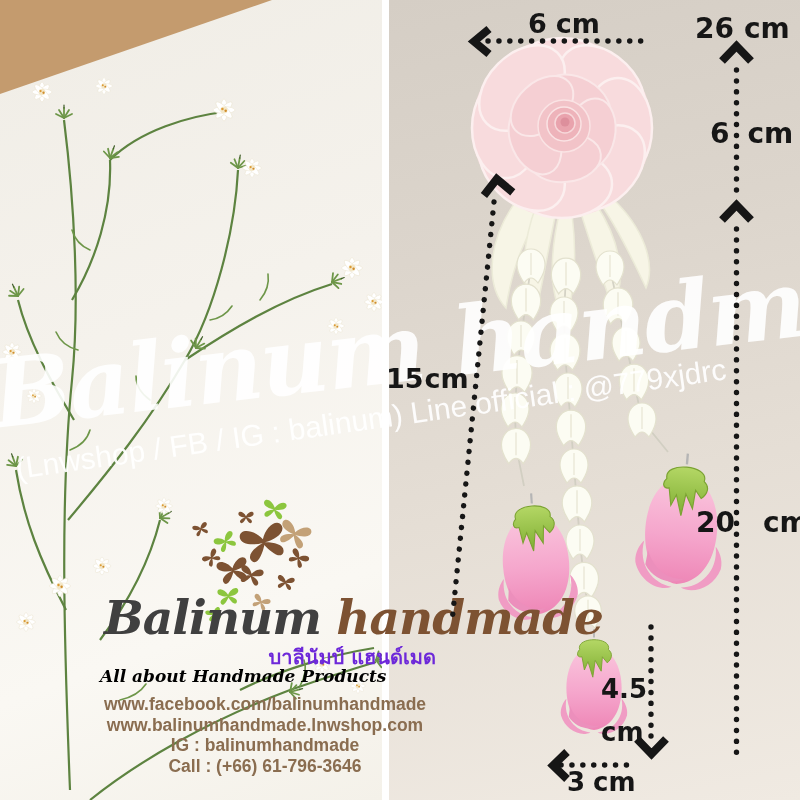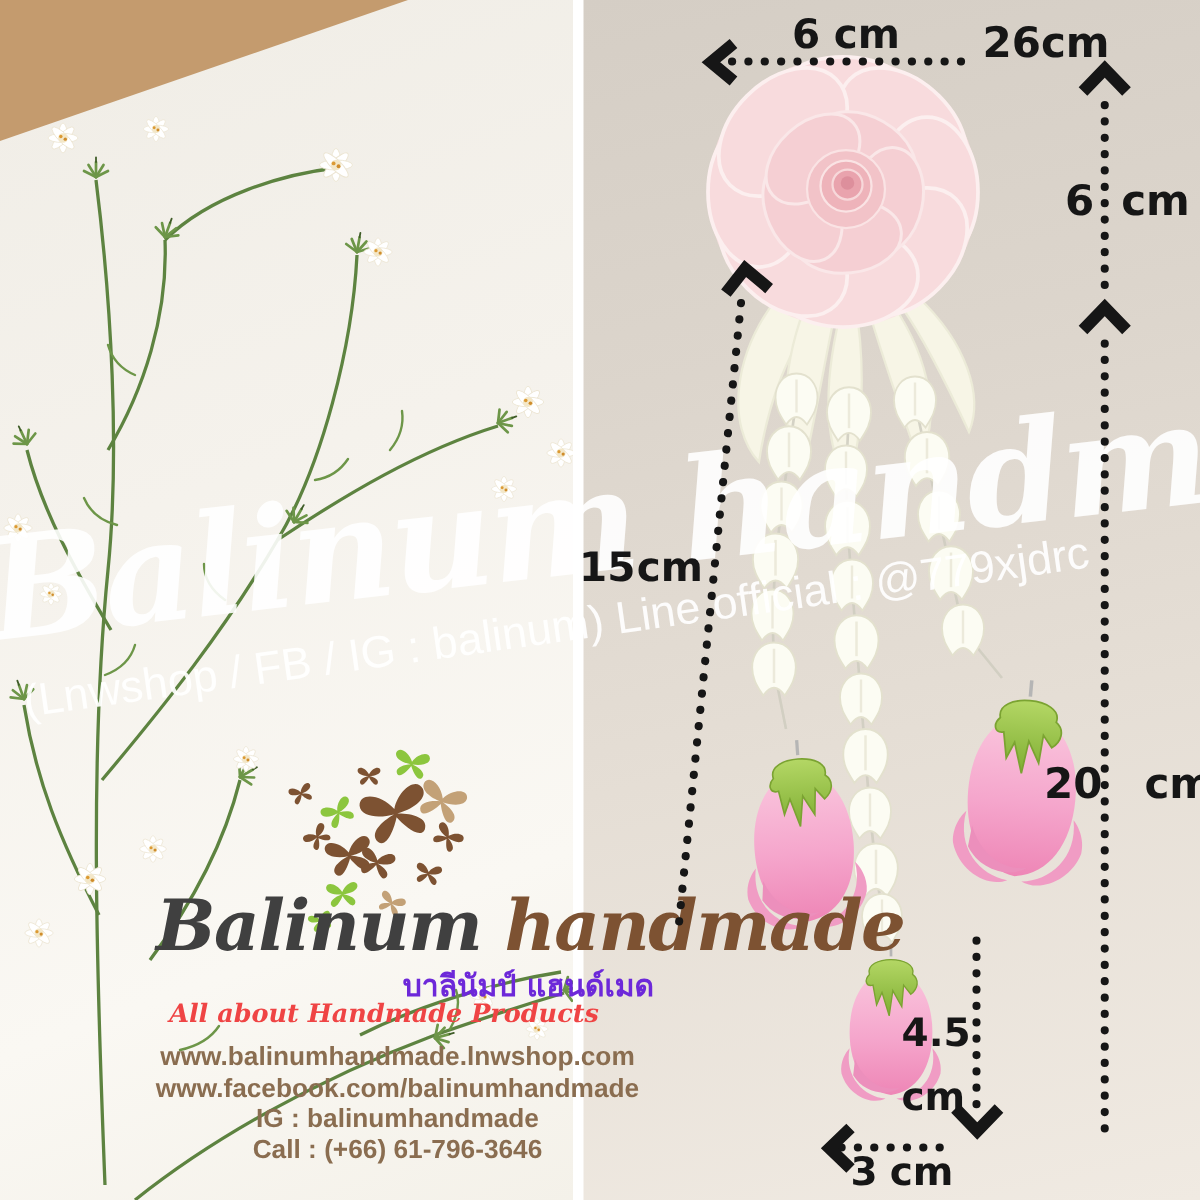--- a/index.html
+++ b/index.html
@@ -30,36 +30,36 @@
     font:400 30px/1.1 "Liberation Sans",sans-serif;color:rgba(255,255,255,0.92);
     white-space:nowrap;}
 
   
   .annot{position:absolute;left:0;top:0;width:800px;height:800px;z-index:6;pointer-events:none;}
   .dot{stroke:#161616;stroke-width:5.4;stroke-linecap:round;stroke-dasharray:0.1 10.8;fill:none;}
   .chev{stroke:#161616;stroke-width:8;fill:none;stroke-linejoin:miter;stroke-linecap:butt;}
   .mlabel{position:absolute;z-index:7;display:flex;color:#161616;
     font:700 28px/1 "DejaVu Sans",sans-serif;white-space:nowrap;}
   .m-top   {left:528px;top:10px; gap:9px;font-size:27px;}
-  .m-total {left:655px;top:15px; }
+  .m-total {left:695px;top:15px; gap:10px;}
   .m-roseh {left:710px;top:120px;gap:18px;}
   .m-left  {left:386px;top:365px;gap:1px; font-size:27px;}
   .m-tail  {left:696px;top:473px;gap:28px;margin-top:36px;}
   .m-budh  {left:601px;top:676px;gap:17px;font-size:26px;flex-direction:column;}
   .m-budw  {left:567px;top:769px;gap:8px; font-size:26px;}
 
   
   .logo-script{position:absolute;left:104px;top:594px;z-index:4;white-space:nowrap;
     font:700 italic 47px/1 "DejaVu Serif",serif;letter-spacing:-1px;}
   .logo-script .g{color:#404040;}
   .logo-script .b{color:#7d5232;}
   .logo-thai{position:absolute;left:100px;top:646px;width:336px;text-align:right;z-index:4;
     font:700 20px/1.1 "DejaVu Sans",sans-serif;color:#6d28d9;}
-  .logo-tag{position:absolute;left:88px;top:667px;width:336px;text-align:center;z-index:4;
-    font:700 italic 17px/1.1 "DejaVu Serif",serif;color:#ef4444;}
+  .logo-tag{position:absolute;left:100px;top:667px;width:336px;text-align:left;z-index:4;
+    font:700 italic 17px/1.1 "DejaVu Serif",serif;color:#000000;}
 
   
   .contact{position:absolute;left:55px;top:694px;width:420px;z-index:4;text-align:center;
     font:700 17.5px/20.5px "Liberation Sans",sans-serif;color:#8a6d50;}
 </style>
 </head>
 <body>
 
 <div id="canvas">
 
@@ -318,22 +318,22 @@
     <span>cm</span>
   </div>
 
   <div class="logo-script">
     <span class="g">Balinum</span><span class="b"> handmade</span>
   </div>
   <div class="logo-thai">บาลีนัมป์ แฮนด์เมด</div>
   <div class="logo-tag">All about Handmade Products</div>
 
   <div class="contact">
+    <div>www.facebook.com/balinumhandmade</div>
     <div>www.balinumhandmade.lnwshop.com</div>
-    <div>www.facebook.com/balinumhandmade</div>
     <div>IG : balinumhandmade</div>
     <div>Call : (+66) 61-796-3646</div>
   </div>
 
   <svg class="badge" viewBox="0 0 300 110" aria-hidden="true">
     <polygon points="0,0 272,0 0,94" fill="#c49b6e"></polygon>
   </svg>
   <div class="badge-text">JE-0314</div>
 
 </div>

